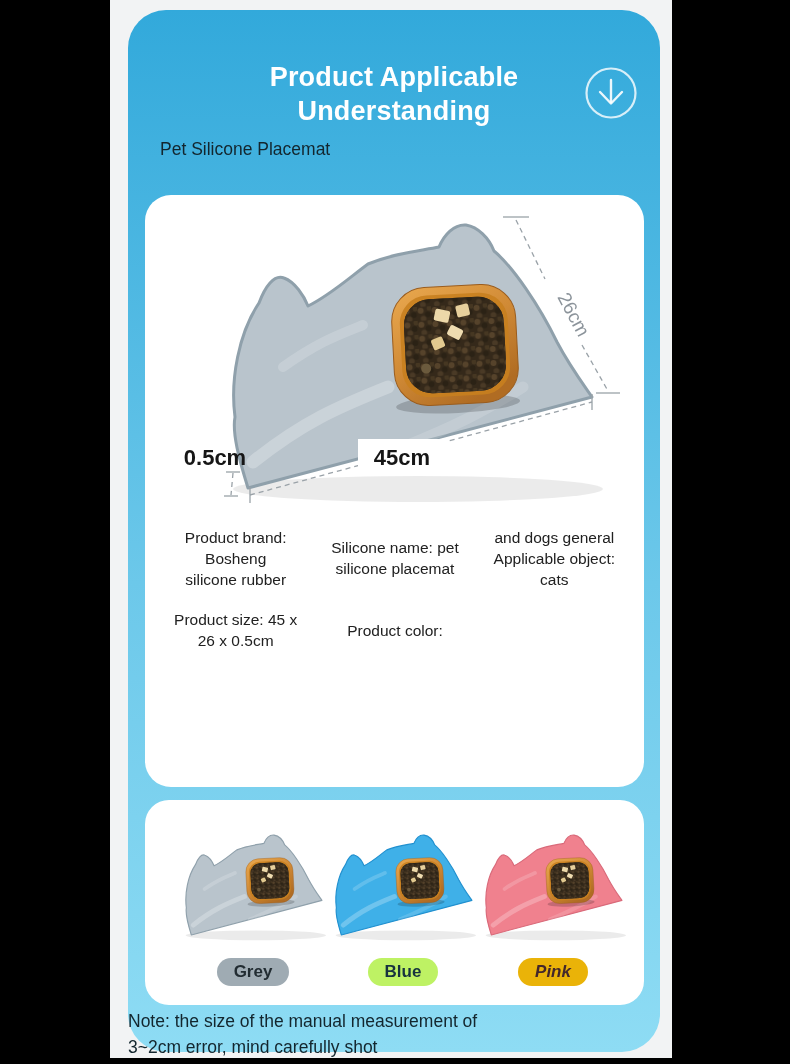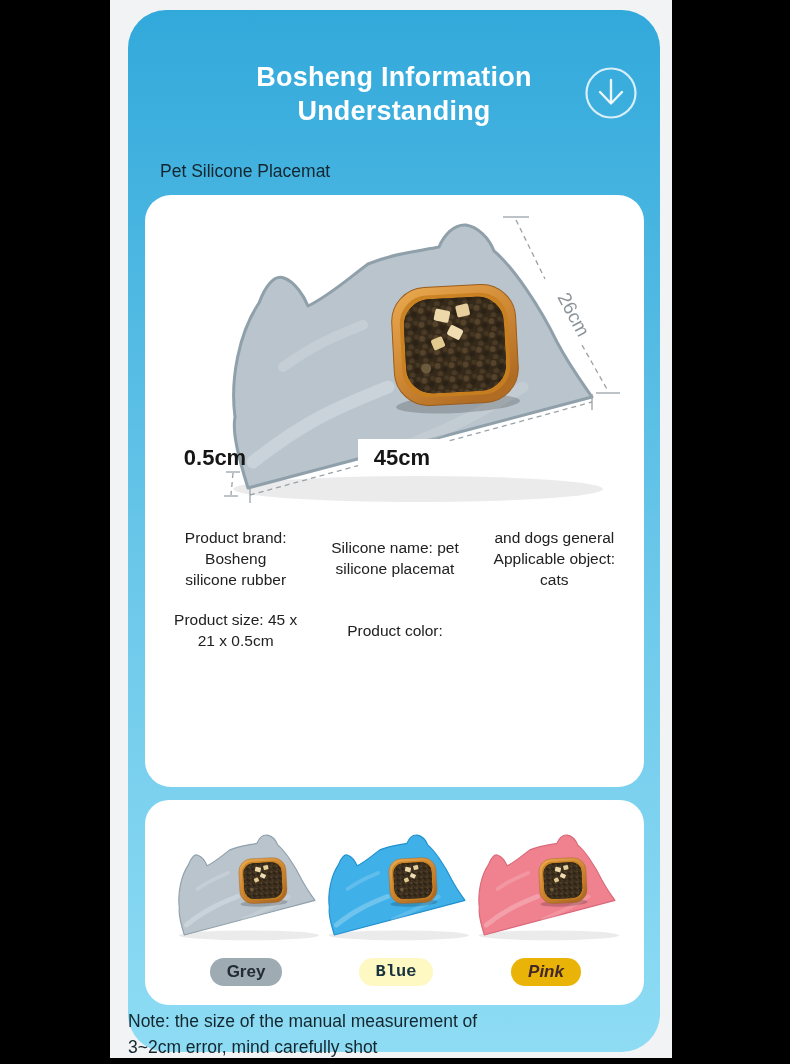--- a/index.html
+++ b/index.html
@@ -27,21 +27,21 @@
     position:absolute; top:50px; left:0; width:100%;
     text-align:center; color:var(--title-text,#fff);
     font-size:27px; font-weight:700; line-height:34px;
     letter-spacing:0.2px;
   }
   .page-title span { display:block; }
 
   .dl-icon { position:absolute; left:456px; top:56px; width:54px; height:54px; }
 
   .subtitle {
-    position:absolute; left:32px; top:150px; line-height:22px;
+    position:absolute; left:32px; top:128px; line-height:22px;
     font-size:17.5px; font-weight:500; color:var(--heading-text,#13262e);
   }
 
   .card { position:absolute; left:17px; width:499px; background:#fff; }
   .card-main { top:185px; height:592px; border-radius:26px; }
   .card-variants { top:790px; height:205px; border-radius:24px; }
 
   .hero-svg { position:absolute; left:8px; top:12px; width:484px; height:330px; }
 
   .specs {
@@ -49,22 +49,22 @@
     display:grid; grid-template-columns:1fr 1fr 1fr;
     grid-auto-rows:54px; row-gap:24px; column-gap:10px;gap:18px;
   }
   .spec-cell {
     display:flex; flex-direction:column; justify-content:center;
     text-align:center; font-size:15.5px; line-height:21px;
     color:var(--spec-text,#212121);
   }
 
   .variants {
-    position:absolute; inset:0; padding:26px 26px 12px;
-    display:flex; justify-content:flex-start; align-items:flex-start;
+    position:absolute; inset:0; padding:26px 16px 12px;
+    display:flex; justify-content:flex-end; align-items:flex-start;
   }
   .variant { display:flex; flex-direction:column; align-items:center; }
   .variant svg { width:150px; height:118px; }
   .variant-pill {
     margin-top:14px; padding:3px 17px 4px; border-radius:16px;
     font-size:17px; font-weight:600; line-height:21px;
   }
 
   .note {
     position:absolute; top:998px; left:0; width:100%;
@@ -131,21 +131,21 @@
 </svg>
 
 <div class="stage">
   <div class="bar bar-left"></div>
   <div class="bar bar-right"></div>
   <div class="bar bar-bottom"></div>
 
   <div class="banner">
 
     <div class="page-title">
-      <span>Bosheng Information</span>
+      <span>Product Applicable</span>
       <span>Understanding</span>
     </div>
 
     <svg class="dl-icon" viewBox="0 0 54 54">
       <circle cx="27" cy="27" r="24.5" fill="none" stroke="rgba(255,255,255,0.8)" stroke-width="2.2"></circle>
       <line x1="27" y1="14" x2="27" y2="36" stroke="rgba(255,255,255,0.9)" stroke-width="2.4" stroke-linecap="round"></line>
       <polyline points="16,26 27,37.5 38,26" fill="none" stroke="rgba(255,255,255,0.9)" stroke-width="2.4" stroke-linecap="round" stroke-linejoin="round"></polyline>
     </svg>
 
     <div class="subtitle">Pet Silicone Placemat</div>
@@ -179,42 +179,42 @@
         </div>
         <div class="spec-cell">
           <span>Silicone name: pet</span>
           <span>silicone placemat</span>
         </div>
         <div class="spec-cell">
           <span>and dogs general</span>
           <span>Applicable object: cats</span>
         </div>
         <div class="spec-cell">
-          <span>Product size: 45 x 21 x 0.5cm</span>
+          <span>Product size: 45 x 26 x 0.5cm</span>
           <span></span>
         </div>
         <div class="spec-cell">
           <span>Product color:</span>
         </div>
       </div>
     </div>
 
     <div class="card card-variants">
       <div class="variants">
         <div class="variant" style="--mat-fill: #b9c4cc; --mat-stroke: #8fa0ab;">
           <svg viewBox="60 2 395 295">
               <use href="#matsym"></use>
             </svg>
           <div class="variant-pill" style="background: rgb(159, 171, 179); color: rgb(34, 44, 50);">Grey</div>
         </div>
         <div class="variant" style="--mat-fill: #3fb0e8; --mat-stroke: #2190cf;">
           <svg viewBox="60 2 395 295">
               <use href="#matsym"></use>
             </svg>
-          <div class="variant-pill" style="background: #fef9c3; color: rgb(23, 51, 63); font-family: Liberation Mono, monospace;">Blue</div>
+          <div class="variant-pill" style="background: #bef264; color: rgb(23, 51, 63);">Blue</div>
         </div>
         <div class="variant" style="--mat-fill: #f0818e; --mat-stroke: #d96a7a;">
           <svg viewBox="60 2 395 295">
               <use href="#matsym"></use>
             </svg>
           <div class="variant-pill" style="background: #eab308; color: rgb(67, 39, 43); font-style: italic;">Pink</div>
         </div>
       </div>
     </div>
 

